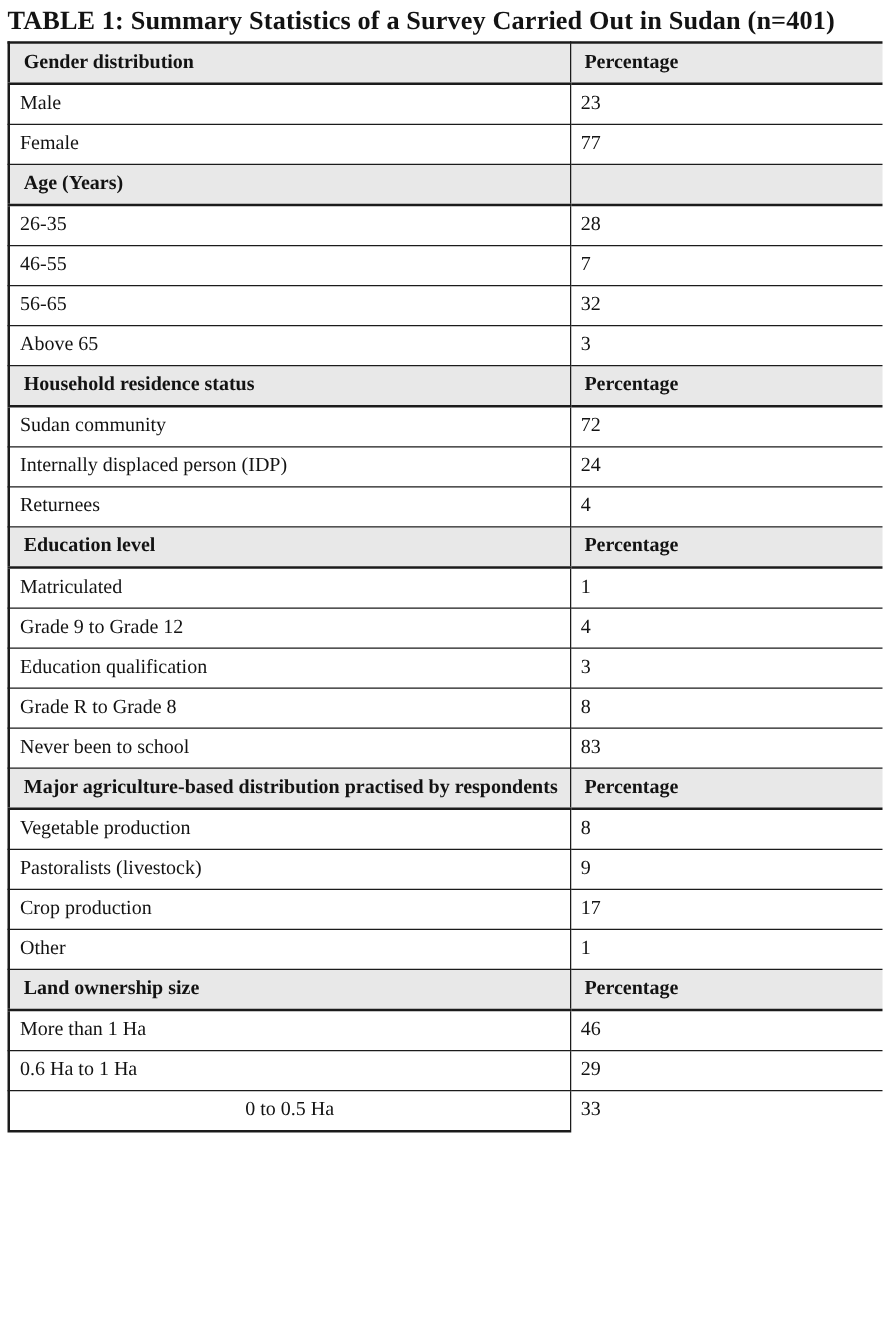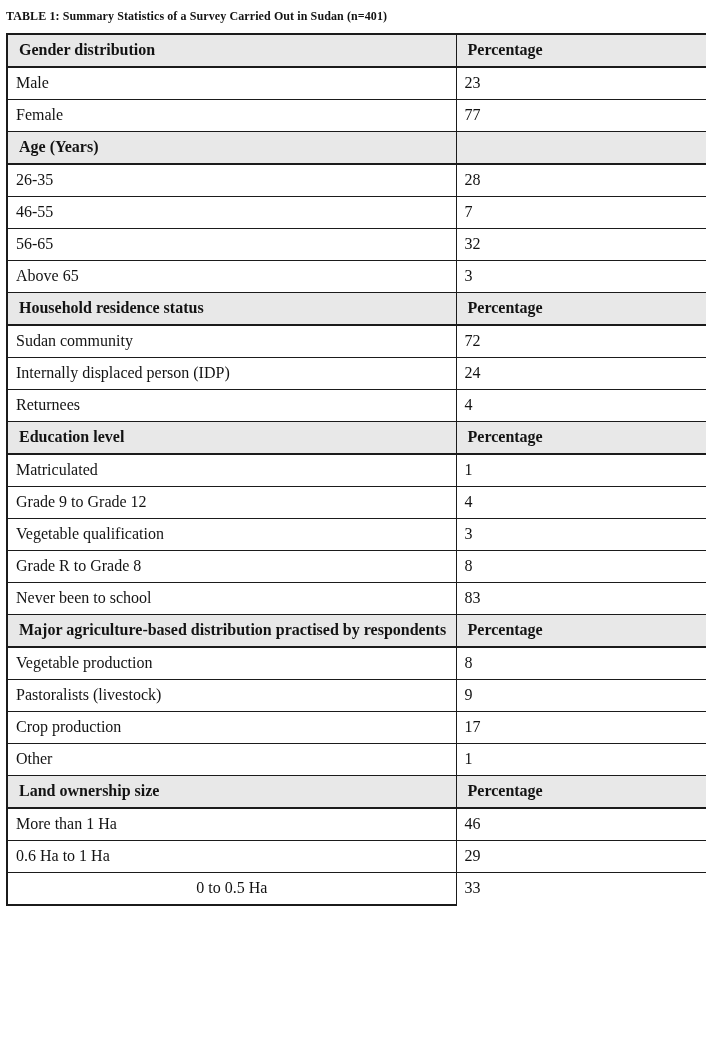--- a/index.html
+++ b/index.html
@@ -19,21 +19,21 @@
     background: var(--bg);
     color: var(--text);
     font-family: "Liberation Serif", "DejaVu Serif", serif;
     overflow: hidden;
   }
   .page {
     padding: 4px 6px 0 5px;
   }
   .table-title {
     font-weight: bold;
-    font-size: 12px;
+    font-size: 21px;
     line-height: 22px;
     padding: 1px 0 6px 1px;
     letter-spacing: 0.1px;
     white-space: nowrap;
   }
   table.summary-table {
     border-collapse: collapse;
     table-layout: fixed;
     width: 693px;
     margin-left: 1px;
@@ -124,21 +124,21 @@
         </tr>
         <tr>
           <td class="label">Matriculated</td>
           <td class="value">1</td>
         </tr>
         <tr>
           <td class="label">Grade 9 to Grade 12</td>
           <td class="value">4</td>
         </tr>
         <tr>
-          <td class="label">Vegetable qualification</td>
+          <td class="label">Education qualification</td>
           <td class="value">3</td>
         </tr>
         <tr>
           <td class="label">Grade R to Grade 8</td>
           <td class="value">8</td>
         </tr>
         <tr>
           <td class="label">Never been to school</td>
           <td class="value">83</td>
         </tr>

